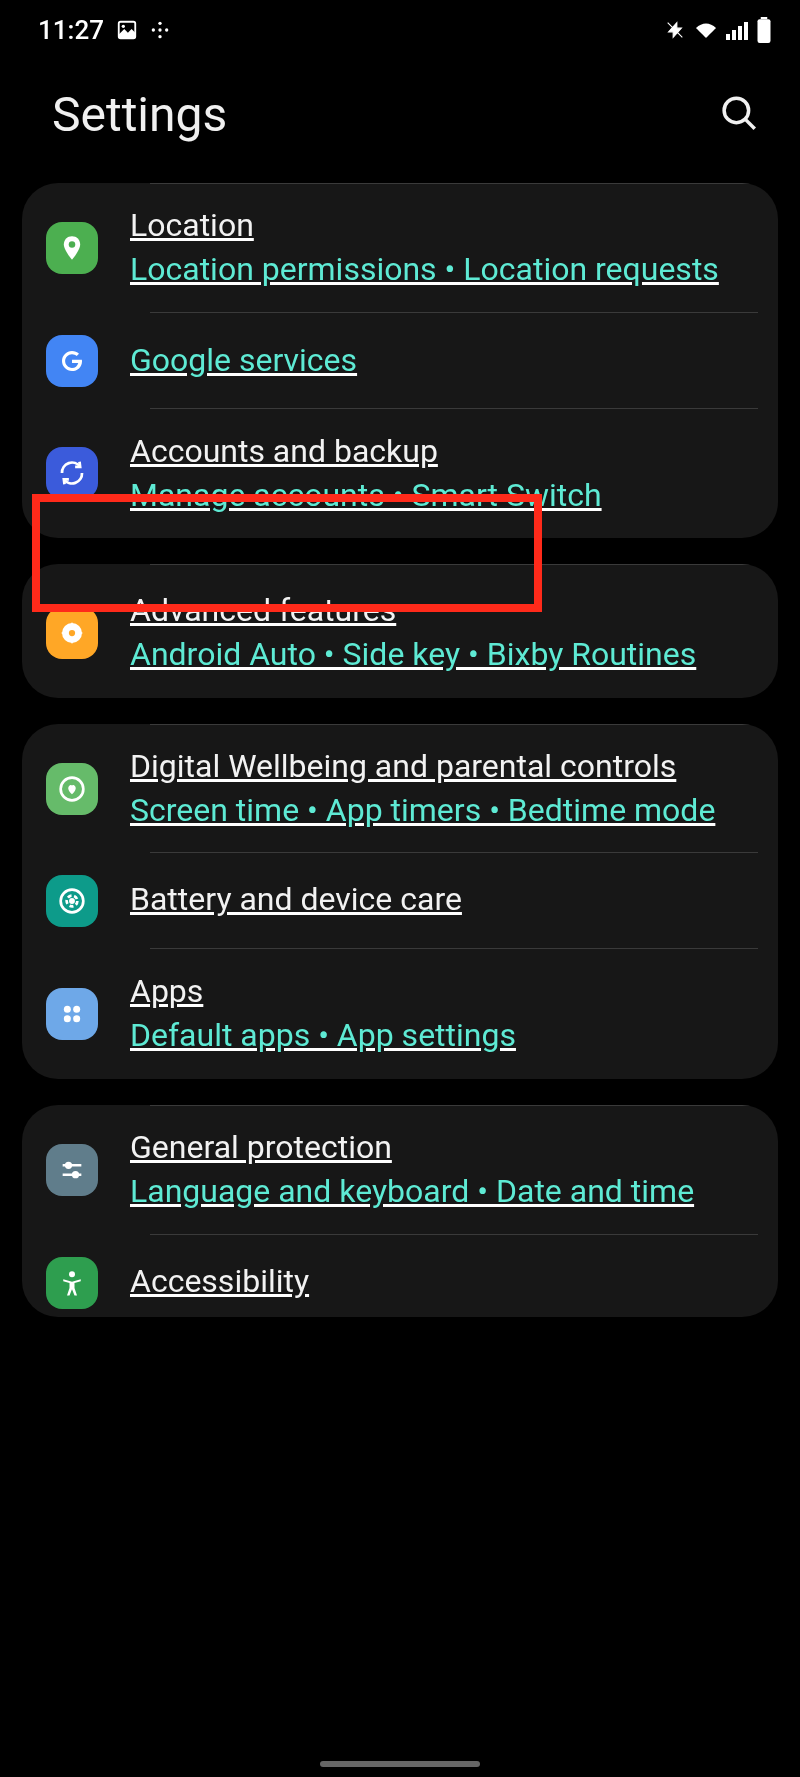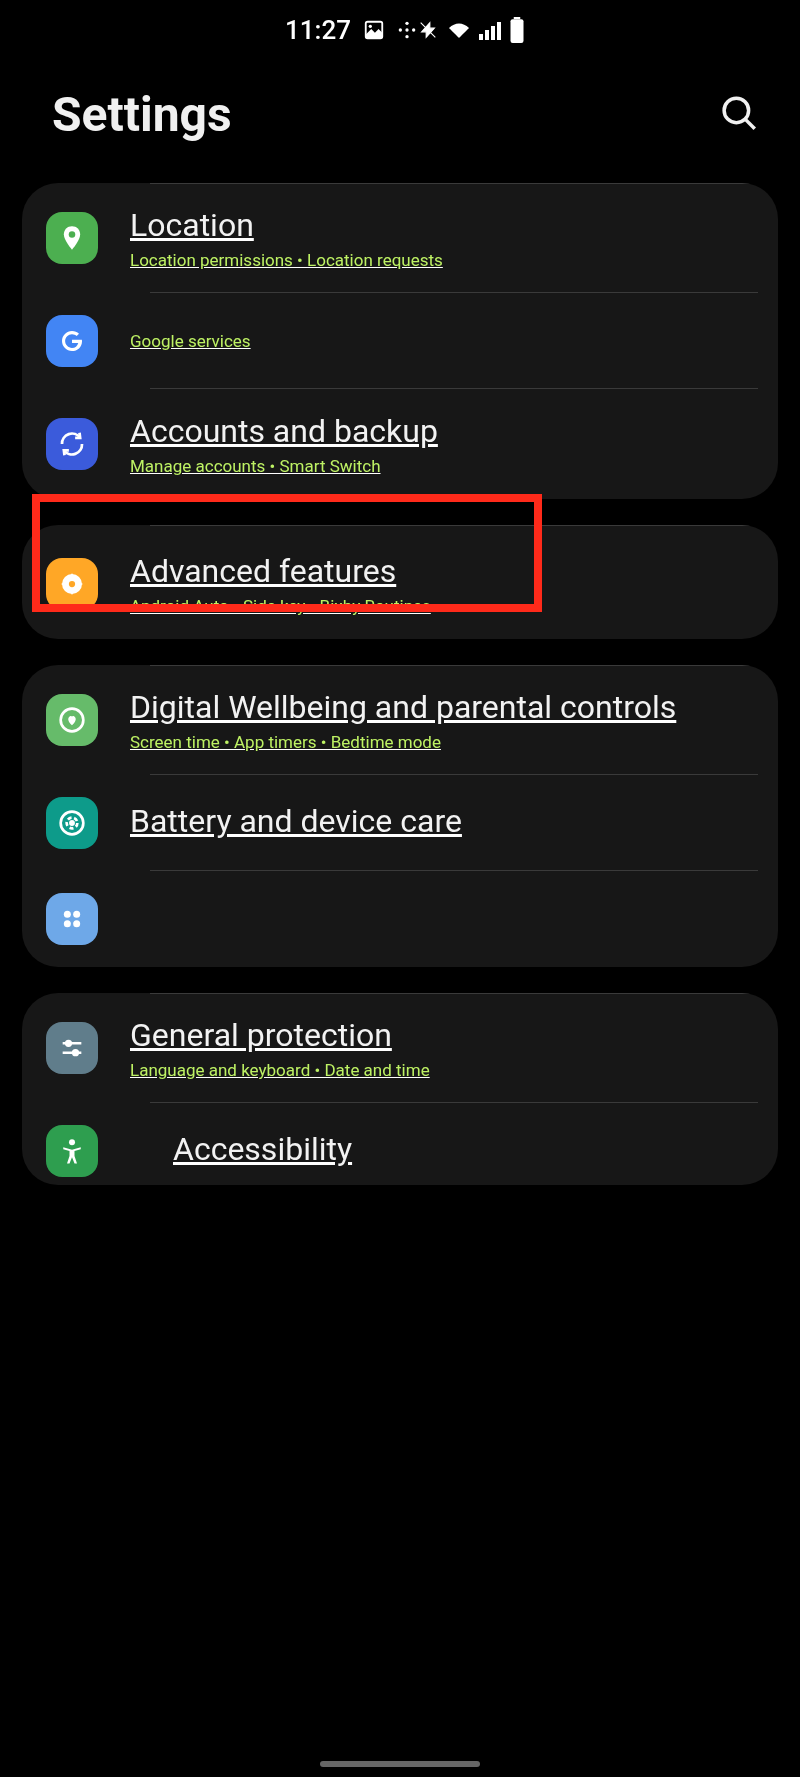--- a/index.html
+++ b/index.html
@@ -7,21 +7,21 @@
     width: 800px;
     height: 1777px;
     background: #000;
     font-family: -apple-system, BlinkMacSystemFont, 'Segoe UI', Roboto, sans-serif;
     color: #fff;
     overflow: hidden;
     position: relative;
   }
   .status-bar {
     display: flex;
-    justify-content: center;
+    justify-content: space-between;
     align-items: center;
     padding: 14px 28px 8px 38px;
     height: 54px;
   }
   .status-left {
     display: flex;
     align-items: center;
     gap: 12px;
     font-size: 26px;
     font-weight: 500;
@@ -33,21 +33,21 @@
   }
   .status-icon { display: inline-flex; }
   .header {
     display: flex;
     justify-content: space-between;
     align-items: center;
     padding: 32px 40px 40px 52px;
   }
   .header-title {
     font-size: 48px;
-    font-weight: 700;
+    font-weight: 400;
     color: #f0f0f0;
     text-align: center;
   }
   .content {
     padding: 0 22px;
   }
   .card {
     background: #171717;
     border-radius: 36px;
     margin-bottom: 26px;
@@ -90,22 +90,22 @@
   }
   .text-wrap { flex: 1; }
   .item-title {
     font-size: 32px;
     font-weight: 400;
     color: #f2f2f2;
     line-height: 1.25;
     margin-bottom: 4px;
   }
   .item-subtitle {
-    font-size: 17px;
-    color: #bef264;
+    font-size: 32px;
+    color: #5eead4;
     line-height: 1.3;
   }
   .highlight-box {
     position: absolute;
     border: 8px solid #ff2a1a;
     left: 32px;
     top: 494px;
     width: 510px;
     height: 118px;
     z-index: 10;
@@ -276,39 +276,43 @@
     </div>
     <div class="setting-item">
       <div class="icon-wrap bg-lightblue">
         <svg width="28" height="28" viewBox="0 0 24 24" fill="#fff">
             <circle cx="8" cy="8" r="3"></circle>
             <circle cx="16" cy="8" r="3"></circle>
             <circle cx="8" cy="16" r="3"></circle>
             <circle cx="16" cy="16" r="3"></circle>
           </svg>
       </div>
+      <div class="text-wrap">
+        <div class="item-title">Apps</div>
+        <div class="item-subtitle">Default apps  •  App settings</div>
+      </div>
     </div>
   </div>
 
   <div class="card">
     <div class="setting-item with-divider">
       <div class="icon-wrap bg-bluegrey">
         <svg width="28" height="28" viewBox="0 0 24 24" fill="none" stroke="#fff" stroke-width="2.2">
             <line x1="4" y1="8" x2="20" y2="8"></line>
             <circle cx="9" cy="8" r="2" fill="#fff"></circle>
             <line x1="4" y1="16" x2="20" y2="16"></line>
             <circle cx="15" cy="16" r="2" fill="#fff"></circle>
           </svg>
       </div>
       <div class="text-wrap">
         <div class="item-title">General protection</div>
         <div class="item-subtitle">Language and keyboard  •  Date and time</div>
       </div>
     </div>
-    <div class="setting-item" style="padding-bottom:8px;gap:43px;">
+    <div class="setting-item" style="padding-bottom:8px;">
       <div class="icon-wrap bg-brightgreen">
         <svg width="30" height="30" viewBox="0 0 24 24" fill="#fff">
             <circle cx="12" cy="5" r="2.4"></circle>
             <path d="M5 9 L12 11 L19 9 L19 10.5 L14 12 L14 16 L16 22 L14 22 L12 17 L10 22 L8 22 L10 16 L10 12 L5 10.5 Z"></path>
           </svg>
       </div>
       <div class="text-wrap">
         <div class="item-title">Accessibility</div>
       </div>
     </div>

